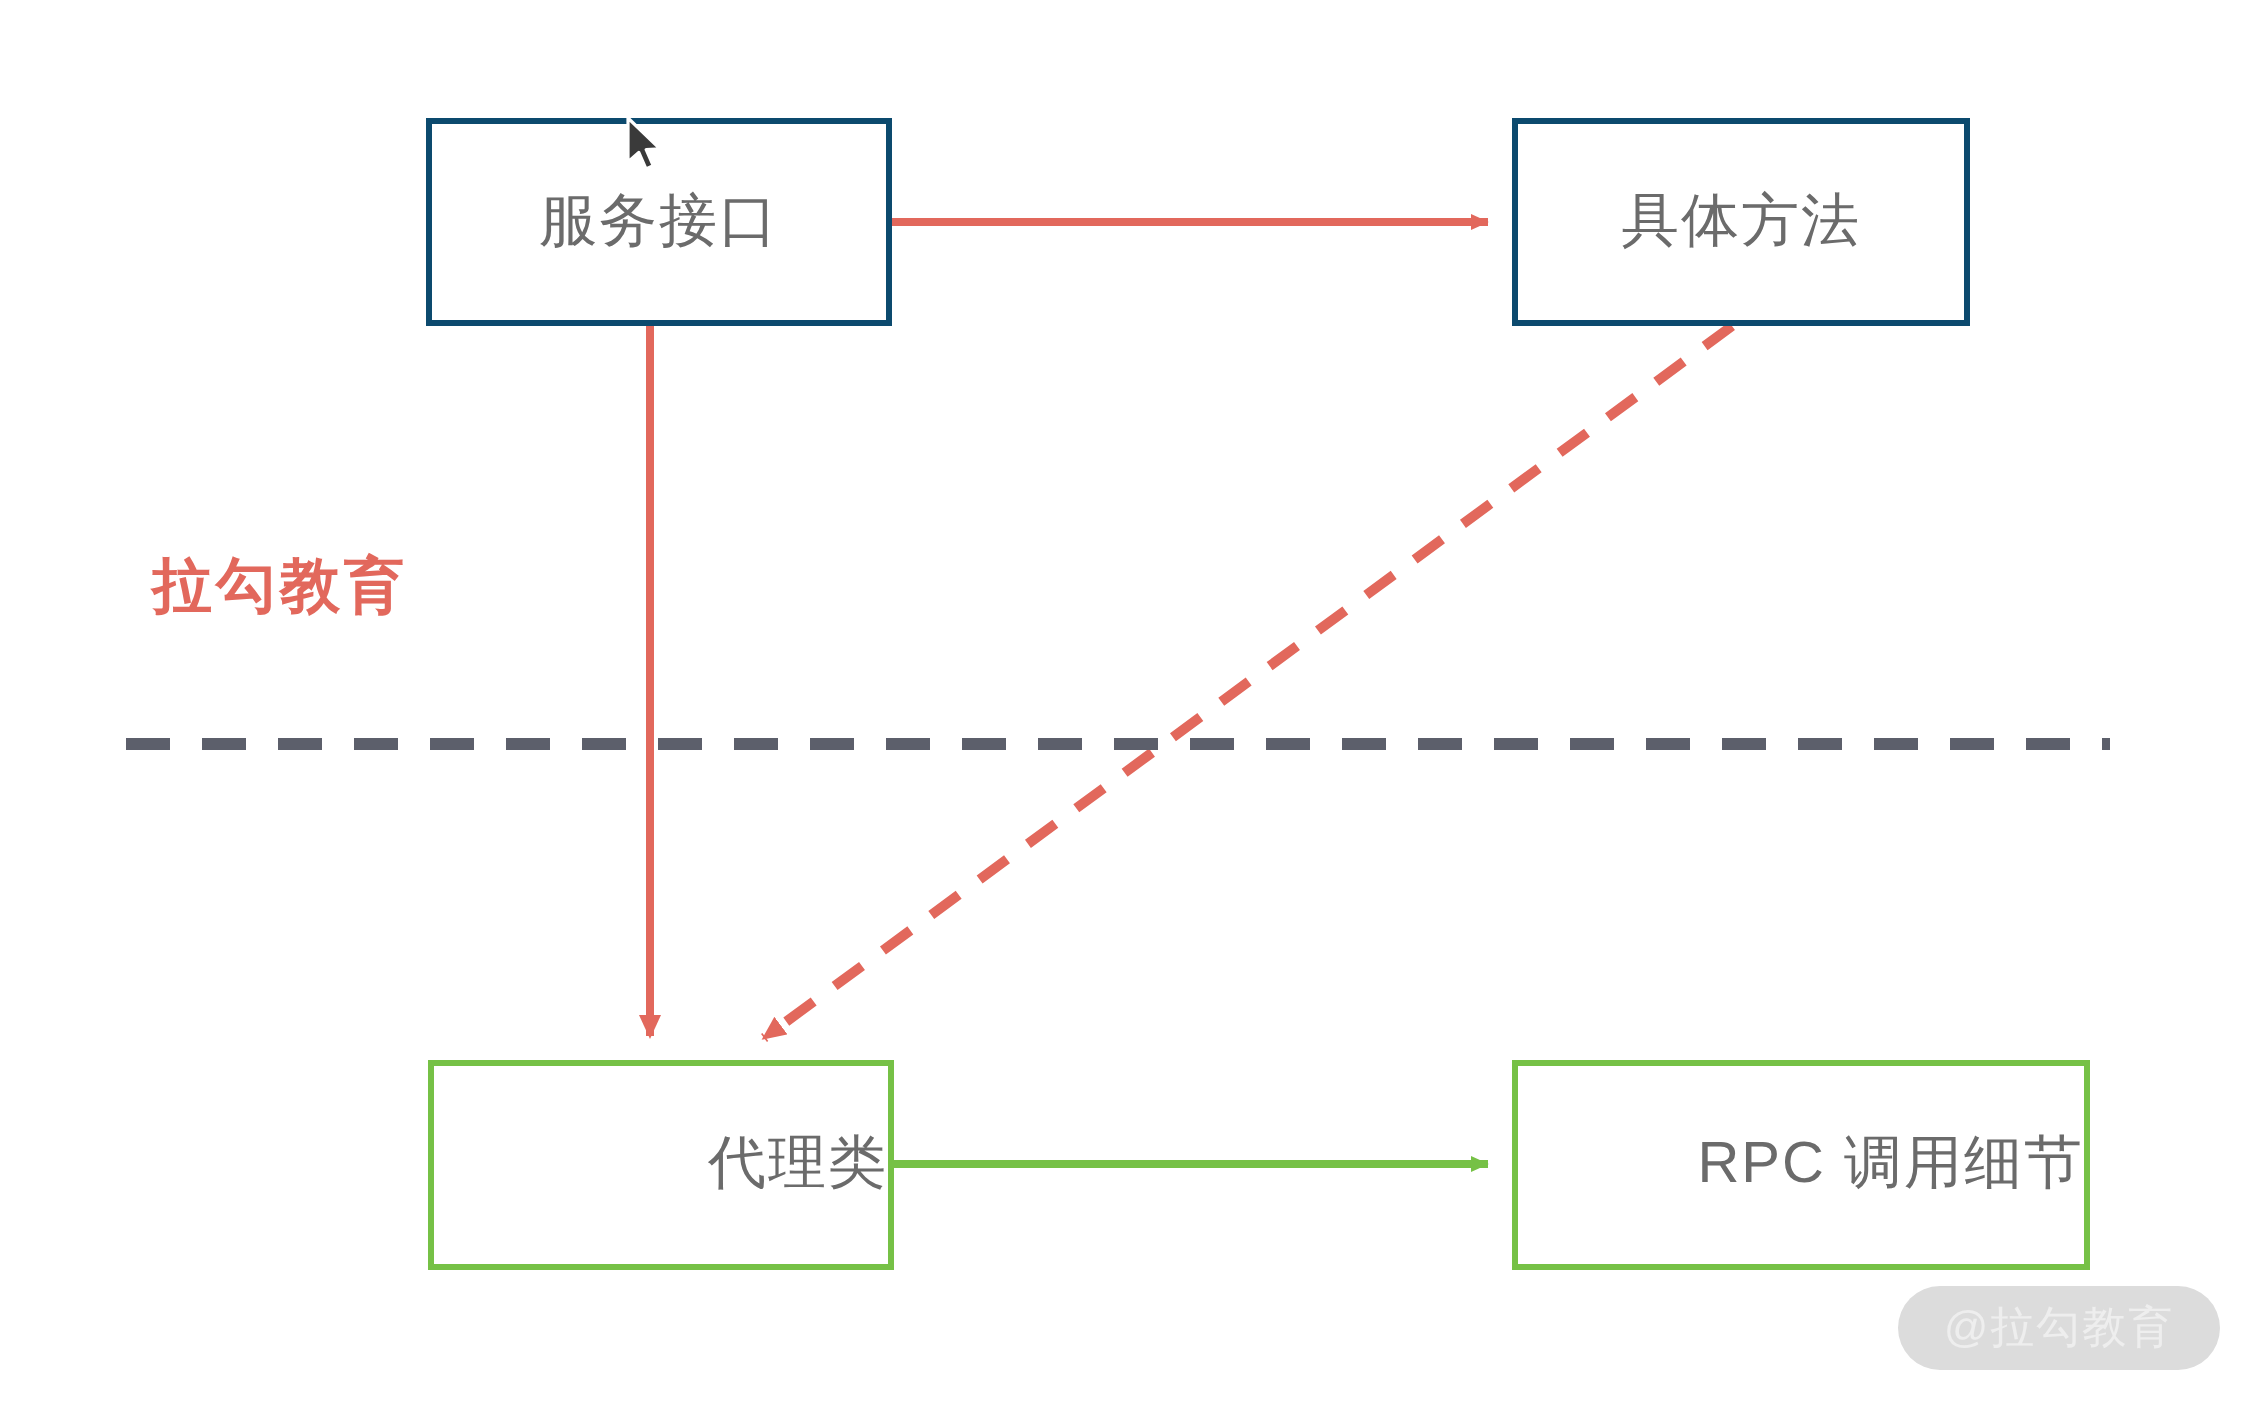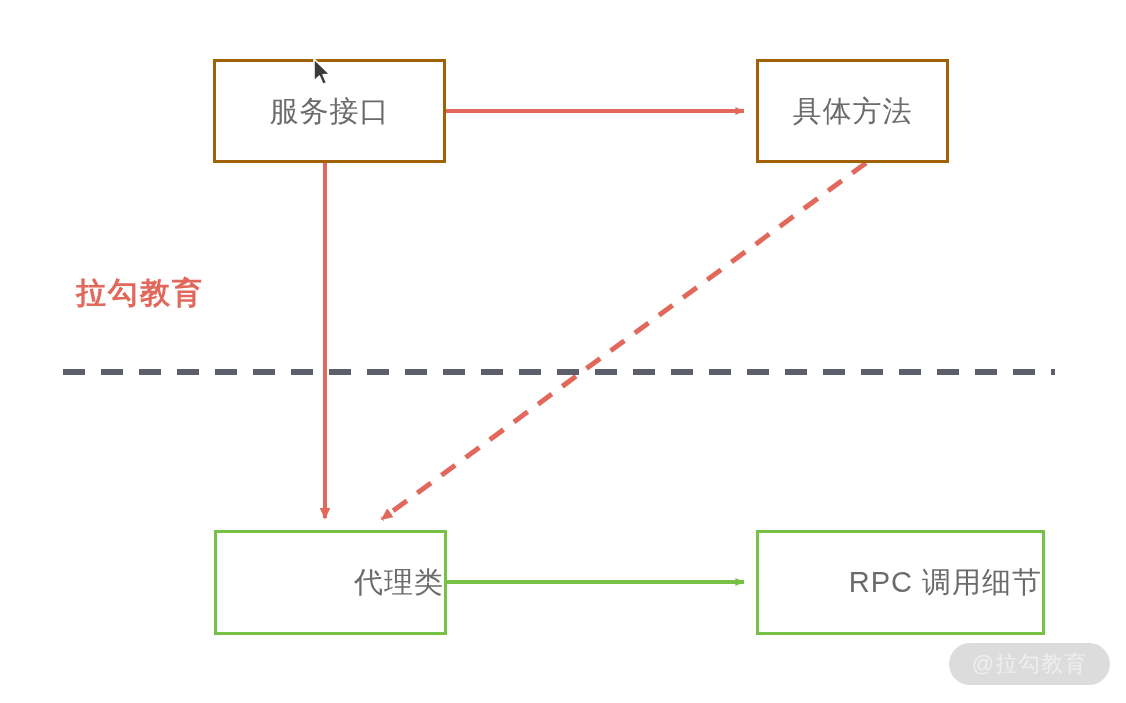--- a/index.html
+++ b/index.html
@@ -26,35 +26,35 @@
   }
   .node-box {
     position: absolute;
     box-sizing: border-box;
     display: flex;
     align-items: center;
     justify-content: center;
     background: #ffffff;
   }
   .node-box.red {
-    border: 3px solid #a16207;
+    border: 3px solid #0c4a6e;
   }
   .node-box.green {
     border: 3px solid #76c146;
     justify-content: flex-end;
   }
   .node-label {
     color: #6b6b6b;
     font-size: 29px;
     letter-spacing: 1px;
     line-height: 1;
     white-space: nowrap;
   }
   #box-service-interface { left: 213px; top: 59px;  width: 233px; height: 104px; }
-  #box-concrete-method   { left: 756px; top: 59px;  width: 193px; height: 104px; }
+  #box-concrete-method   { left: 756px; top: 59px;  width: 229px; height: 104px; }
   #box-proxy-class       { left: 214px; top: 530px; width: 233px; height: 105px; }
   #box-rpc-detail        { left: 756px; top: 530px; width: 289px; height: 105px; }
 
   #perspective-label {
     position: absolute;
     left: 76px;
     top: 273px;
     color: #e2685c;
     font-size: 30px;
     font-weight: bold;

